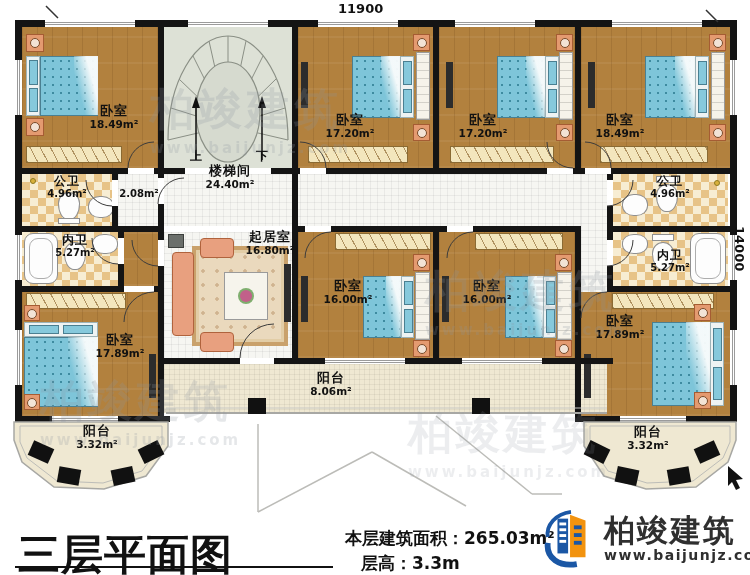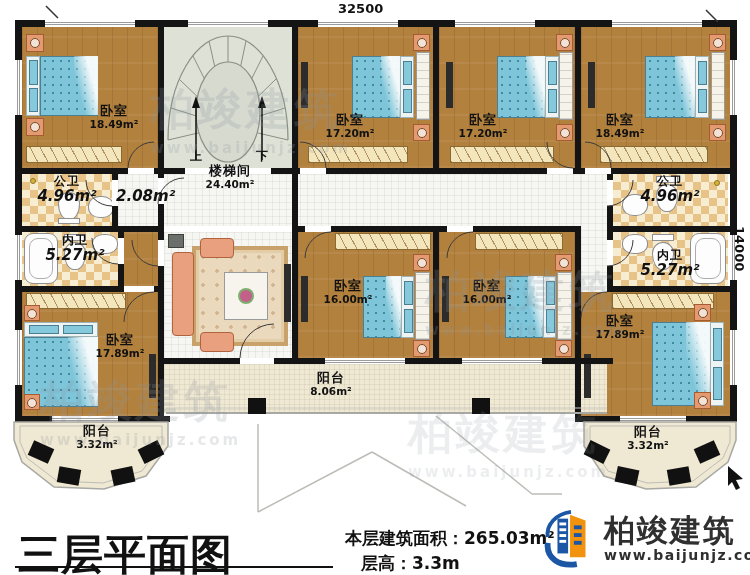--- a/index.html
+++ b/index.html
@@ -36,21 +36,21 @@
   .cab{background:#6b6f6b;border:1px solid #3c3f3c;z-index:3;}
   
   .wall{background:#141414;z-index:4;}
   .winH{background:linear-gradient(to bottom,#fff 0 2px,#9b9b9b 2px 3px,#fff 3px 4px,#9b9b9b 4px 5px,#fff 5px 7px);z-index:5;}
   .winV{background:linear-gradient(to right,#fff 0 2px,#9b9b9b 2px 3px,#fff 3px 4px,#9b9b9b 4px 5px,#fff 5px 7px);z-index:5;}
   .gapW{background:#fff;z-index:5;}
   
   .lbl{color:#111;font-weight:700;text-align:center;line-height:1.12;z-index:7;}
   .lbl .nm{font-size:13px;letter-spacing:1px;}
   .lbl .ar{font-size:10.5px;letter-spacing:0;}
-  .lbl.sm .nm{font-size:12px;} .lbl.sm .ar{font-size:15px;font-style:italic;}
+  .lbl.sm .nm{font-size:12px;} .lbl.sm .ar{font-size:10px;}
   .updn{color:#111;font-weight:700;font-size:12px;z-index:7;}
   .dim{color:#111;font-weight:700;font-size:13px;z-index:7;white-space:nowrap;}
   svg.ovl{position:absolute;left:0;top:0;z-index:6;}
   
   .wm{color:#8e96a0;opacity:.22;font-weight:800;white-space:nowrap;pointer-events:none;z-index:8;}
   .wm .big{font-size:44px;letter-spacing:4px;}
   .wm .u{font-size:15px;letter-spacing:3px;font-weight:700;}
   
   .t-main{color:#111;font-size:42px;font-weight:700;letter-spacing:1px;z-index:7;margin-top:13px;}
   .t-scale{color:#111;font-size:35px;font-weight:400;letter-spacing:2px;z-index:7;}
@@ -347,20 +347,24 @@
     <div class="ar">4.96m²</div>
   </div>
   <div class="abs lbl sm" style="left:35px;top:234px;width:80px;">
     <div class="nm">内卫</div>
     <div class="ar">5.27m²</div>
   </div>
   <div class="abs lbl sm" style="left:630px;top:249px;width:80px;">
     <div class="nm">内卫</div>
     <div class="ar">5.27m²</div>
   </div>
+  <div class="abs lbl" style="left:230px;top:230px;width:80px;">
+    <div class="nm">起居室</div>
+    <div class="ar">16.80m²</div>
+  </div>
   <div class="abs lbl" style="left:308px;top:279px;width:80px;">
     <div class="nm">卧室</div>
     <div class="ar">16.00m²</div>
   </div>
   <div class="abs lbl" style="left:447px;top:279px;width:80px;">
     <div class="nm">卧室</div>
     <div class="ar">16.00m²</div>
   </div>
   <div class="abs lbl" style="left:80px;top:333px;width:80px;">
     <div class="nm">卧室</div>
@@ -376,21 +380,21 @@
   </div>
   <div class="abs lbl" style="left:57px;top:424px;width:80px;">
     <div class="nm">阳台</div>
     <div class="ar">3.32m²</div>
   </div>
   <div class="abs lbl" style="left:608px;top:425px;width:80px;">
     <div class="nm">阳台</div>
     <div class="ar">3.32m²</div>
   </div>
 
-  <div class="abs dim" style="left:338px;top:1px;">32500</div>
+  <div class="abs dim" style="left:338px;top:1px;">11900</div>
   <div class="abs dim" style="left:747px;top:226px;transform:rotate(90deg);transform-origin:0 0;">14000</div>
 
   <div class="abs wm" style="left:150px;top:80px;">
     <div class="big">柏竣建筑</div>
     <div class="u">www.baijunjz.com</div>
   </div>
   <div class="abs wm" style="left:425px;top:262px;">
     <div class="big">柏竣建筑</div>
     <div class="u">www.baijunjz.com</div>
   </div>

